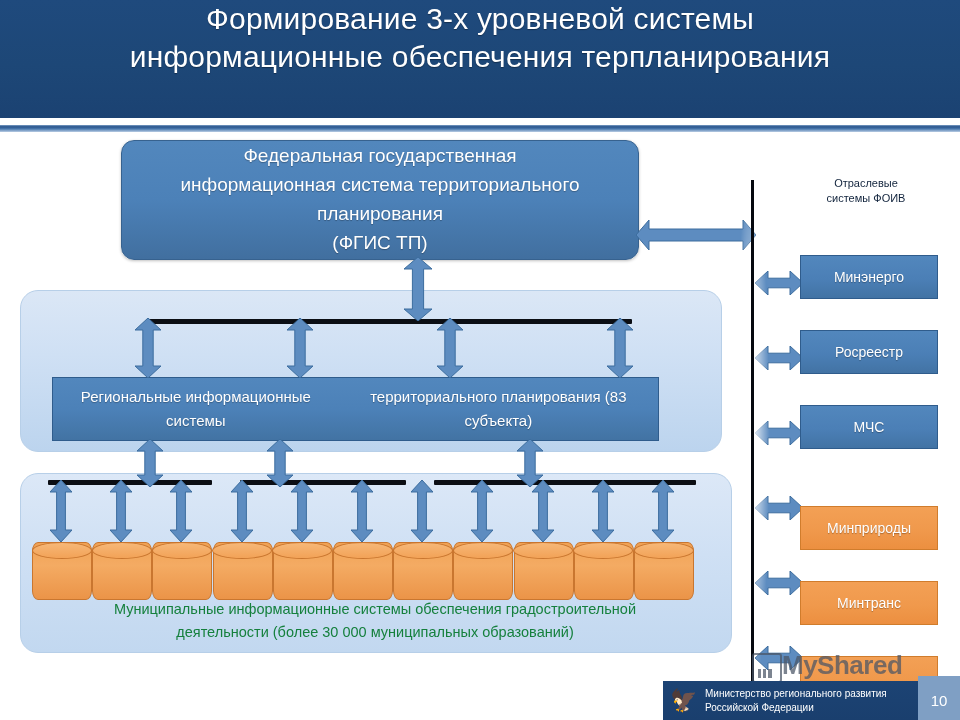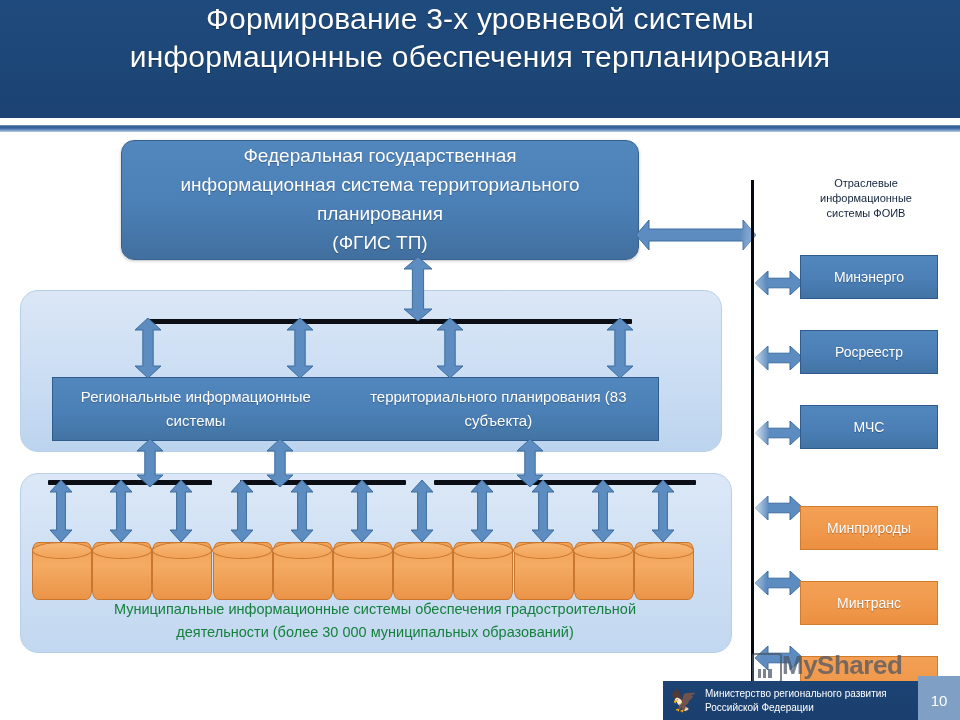--- a/index.html
+++ b/index.html
@@ -338,21 +338,20 @@
           <polygon points="0,12 13,0 13,7.199999999999999 35,7.199999999999999 35,0 48,12 35,24 35,16.8 13,16.8 13,24" fill="#5d8cc0" stroke="#3c6d9e" stroke-width="1"></polygon>
         </svg>
       </div>
     </div>
 
   <div id="spine-glow"></div>
   <div id="spine"></div>
 
   <div id="foiv-title">
     <span>Отраслевые</span>
-    <span>информационные</span>
     <span>системы ФОИВ</span>
   </div>
 
   <div id="foiv-boxes">
       <div class="foiv-box foiv-blue" style="top: 123px;">
         <span>Минэнерго</span>
       </div>
       <div class="foiv-box foiv-blue" style="top: 198px;">
         <span>Росреестр</span>
       </div>

